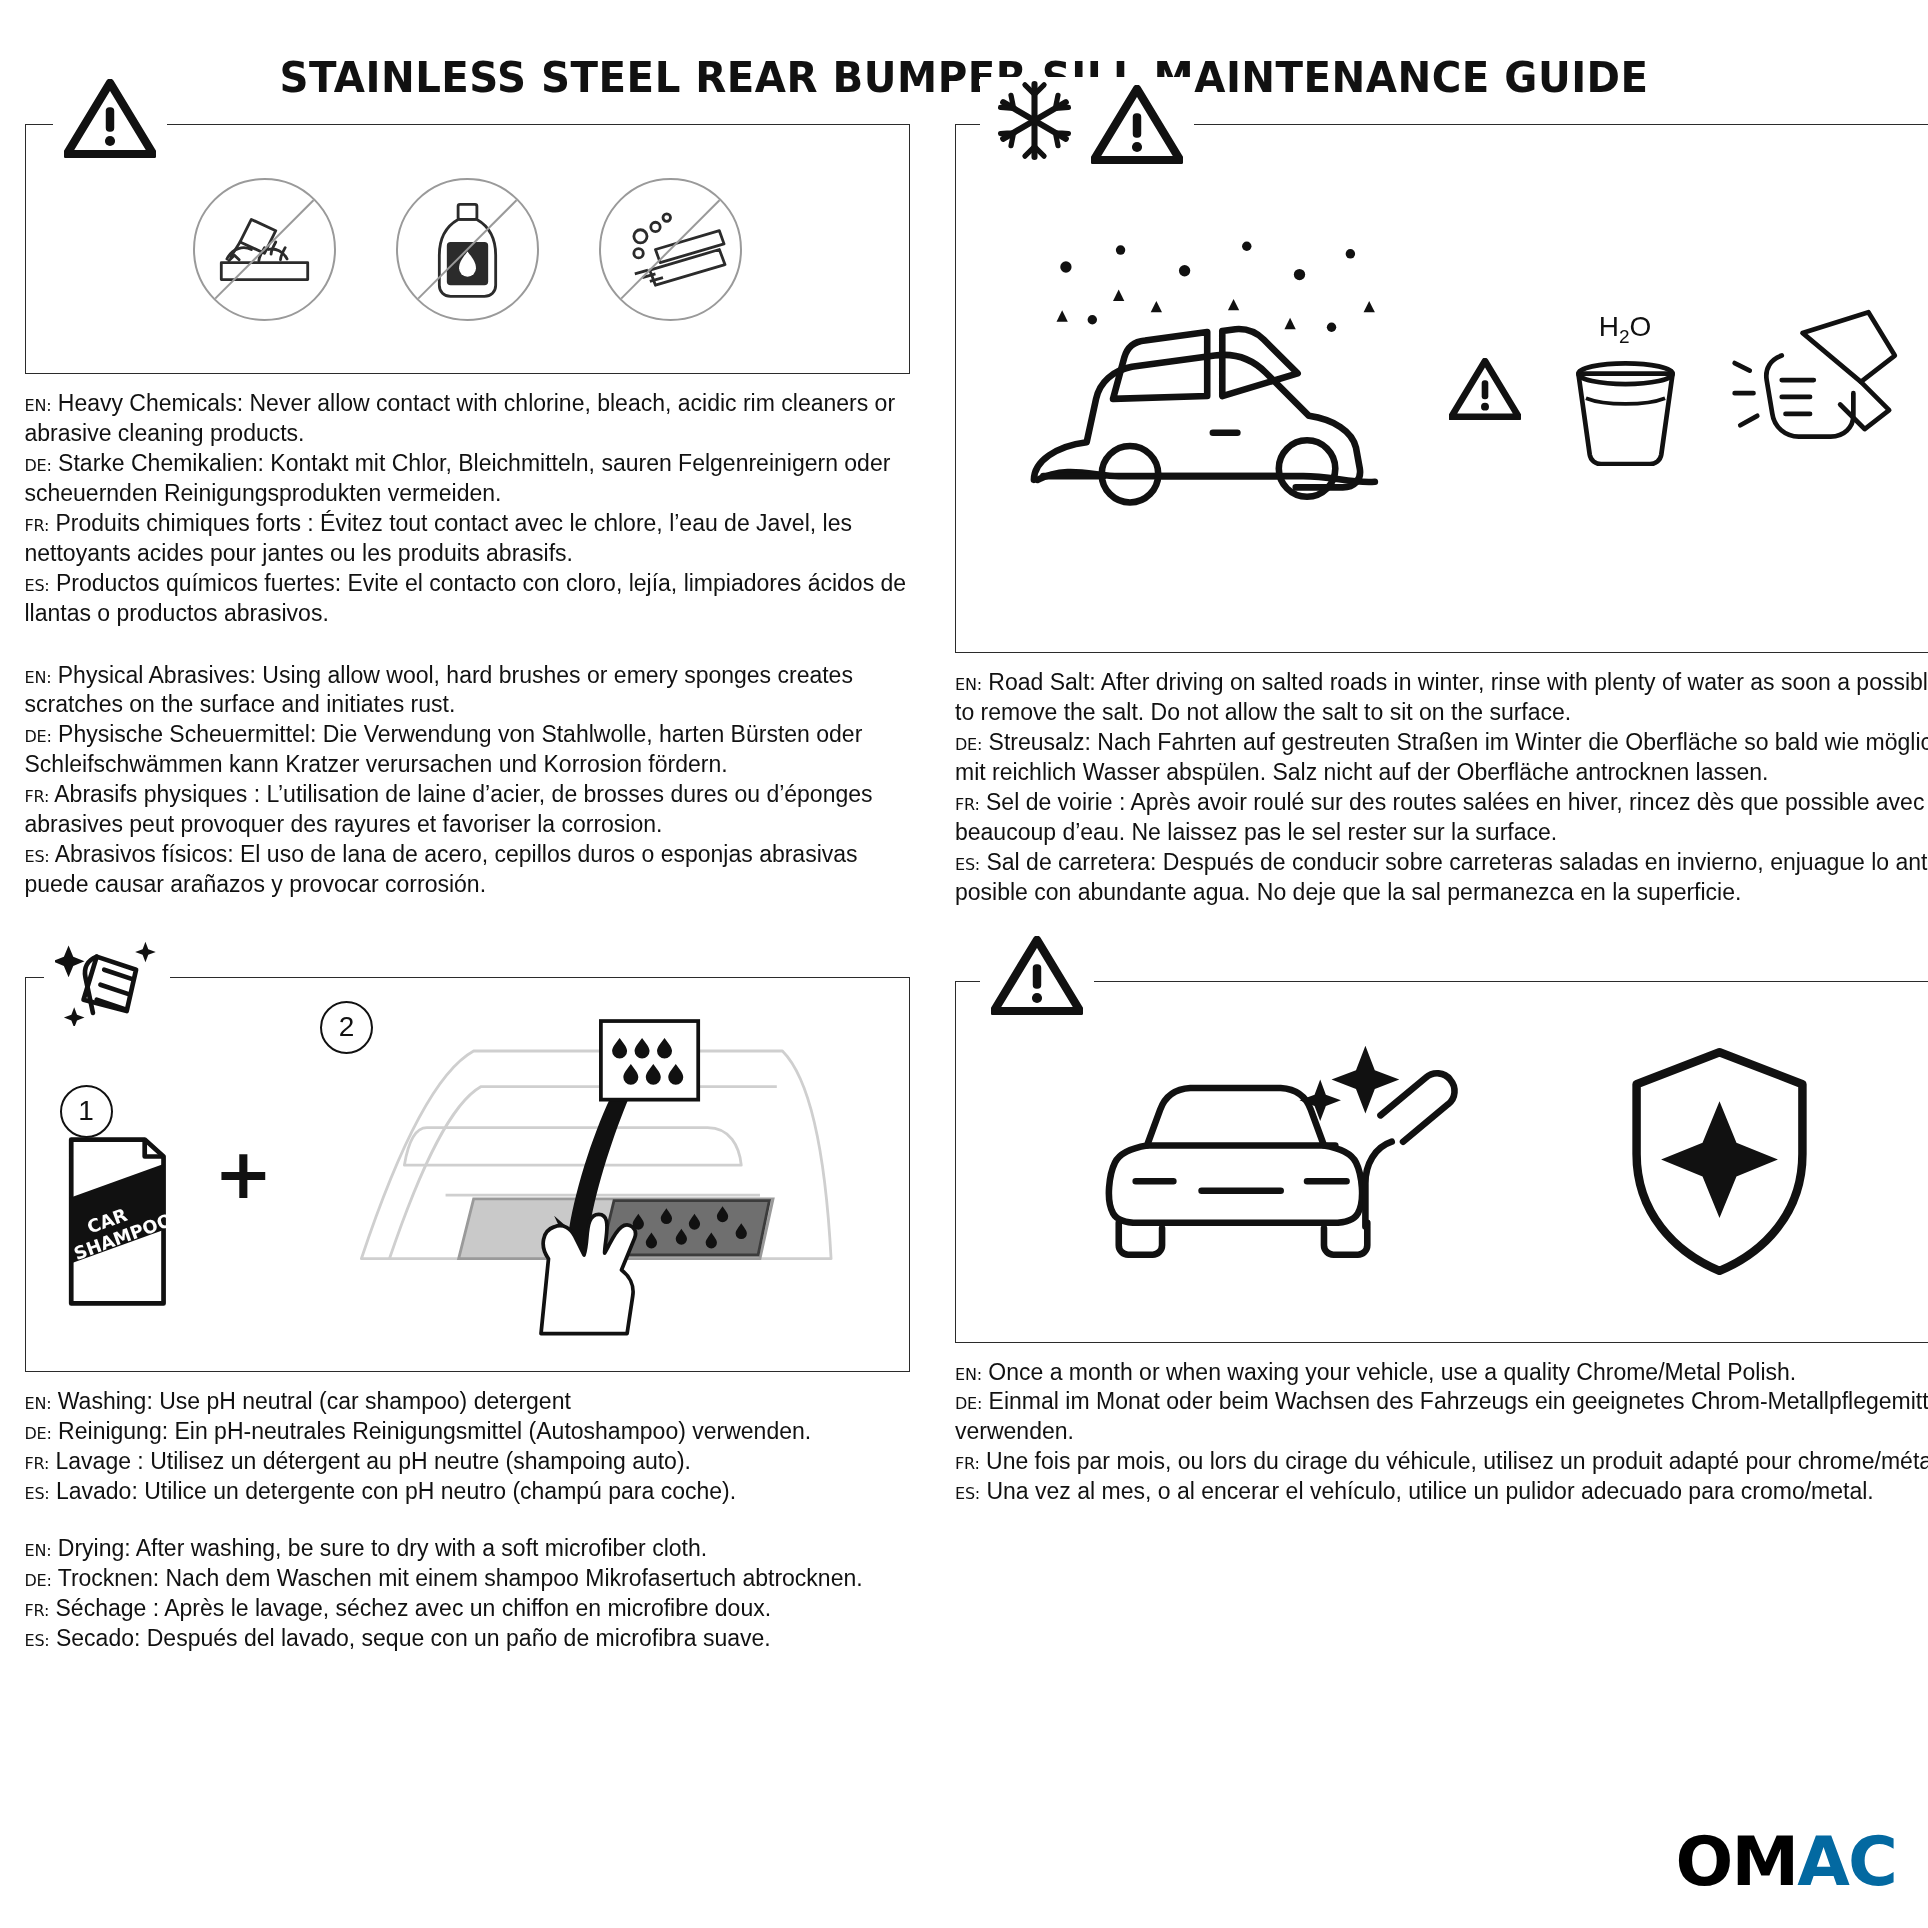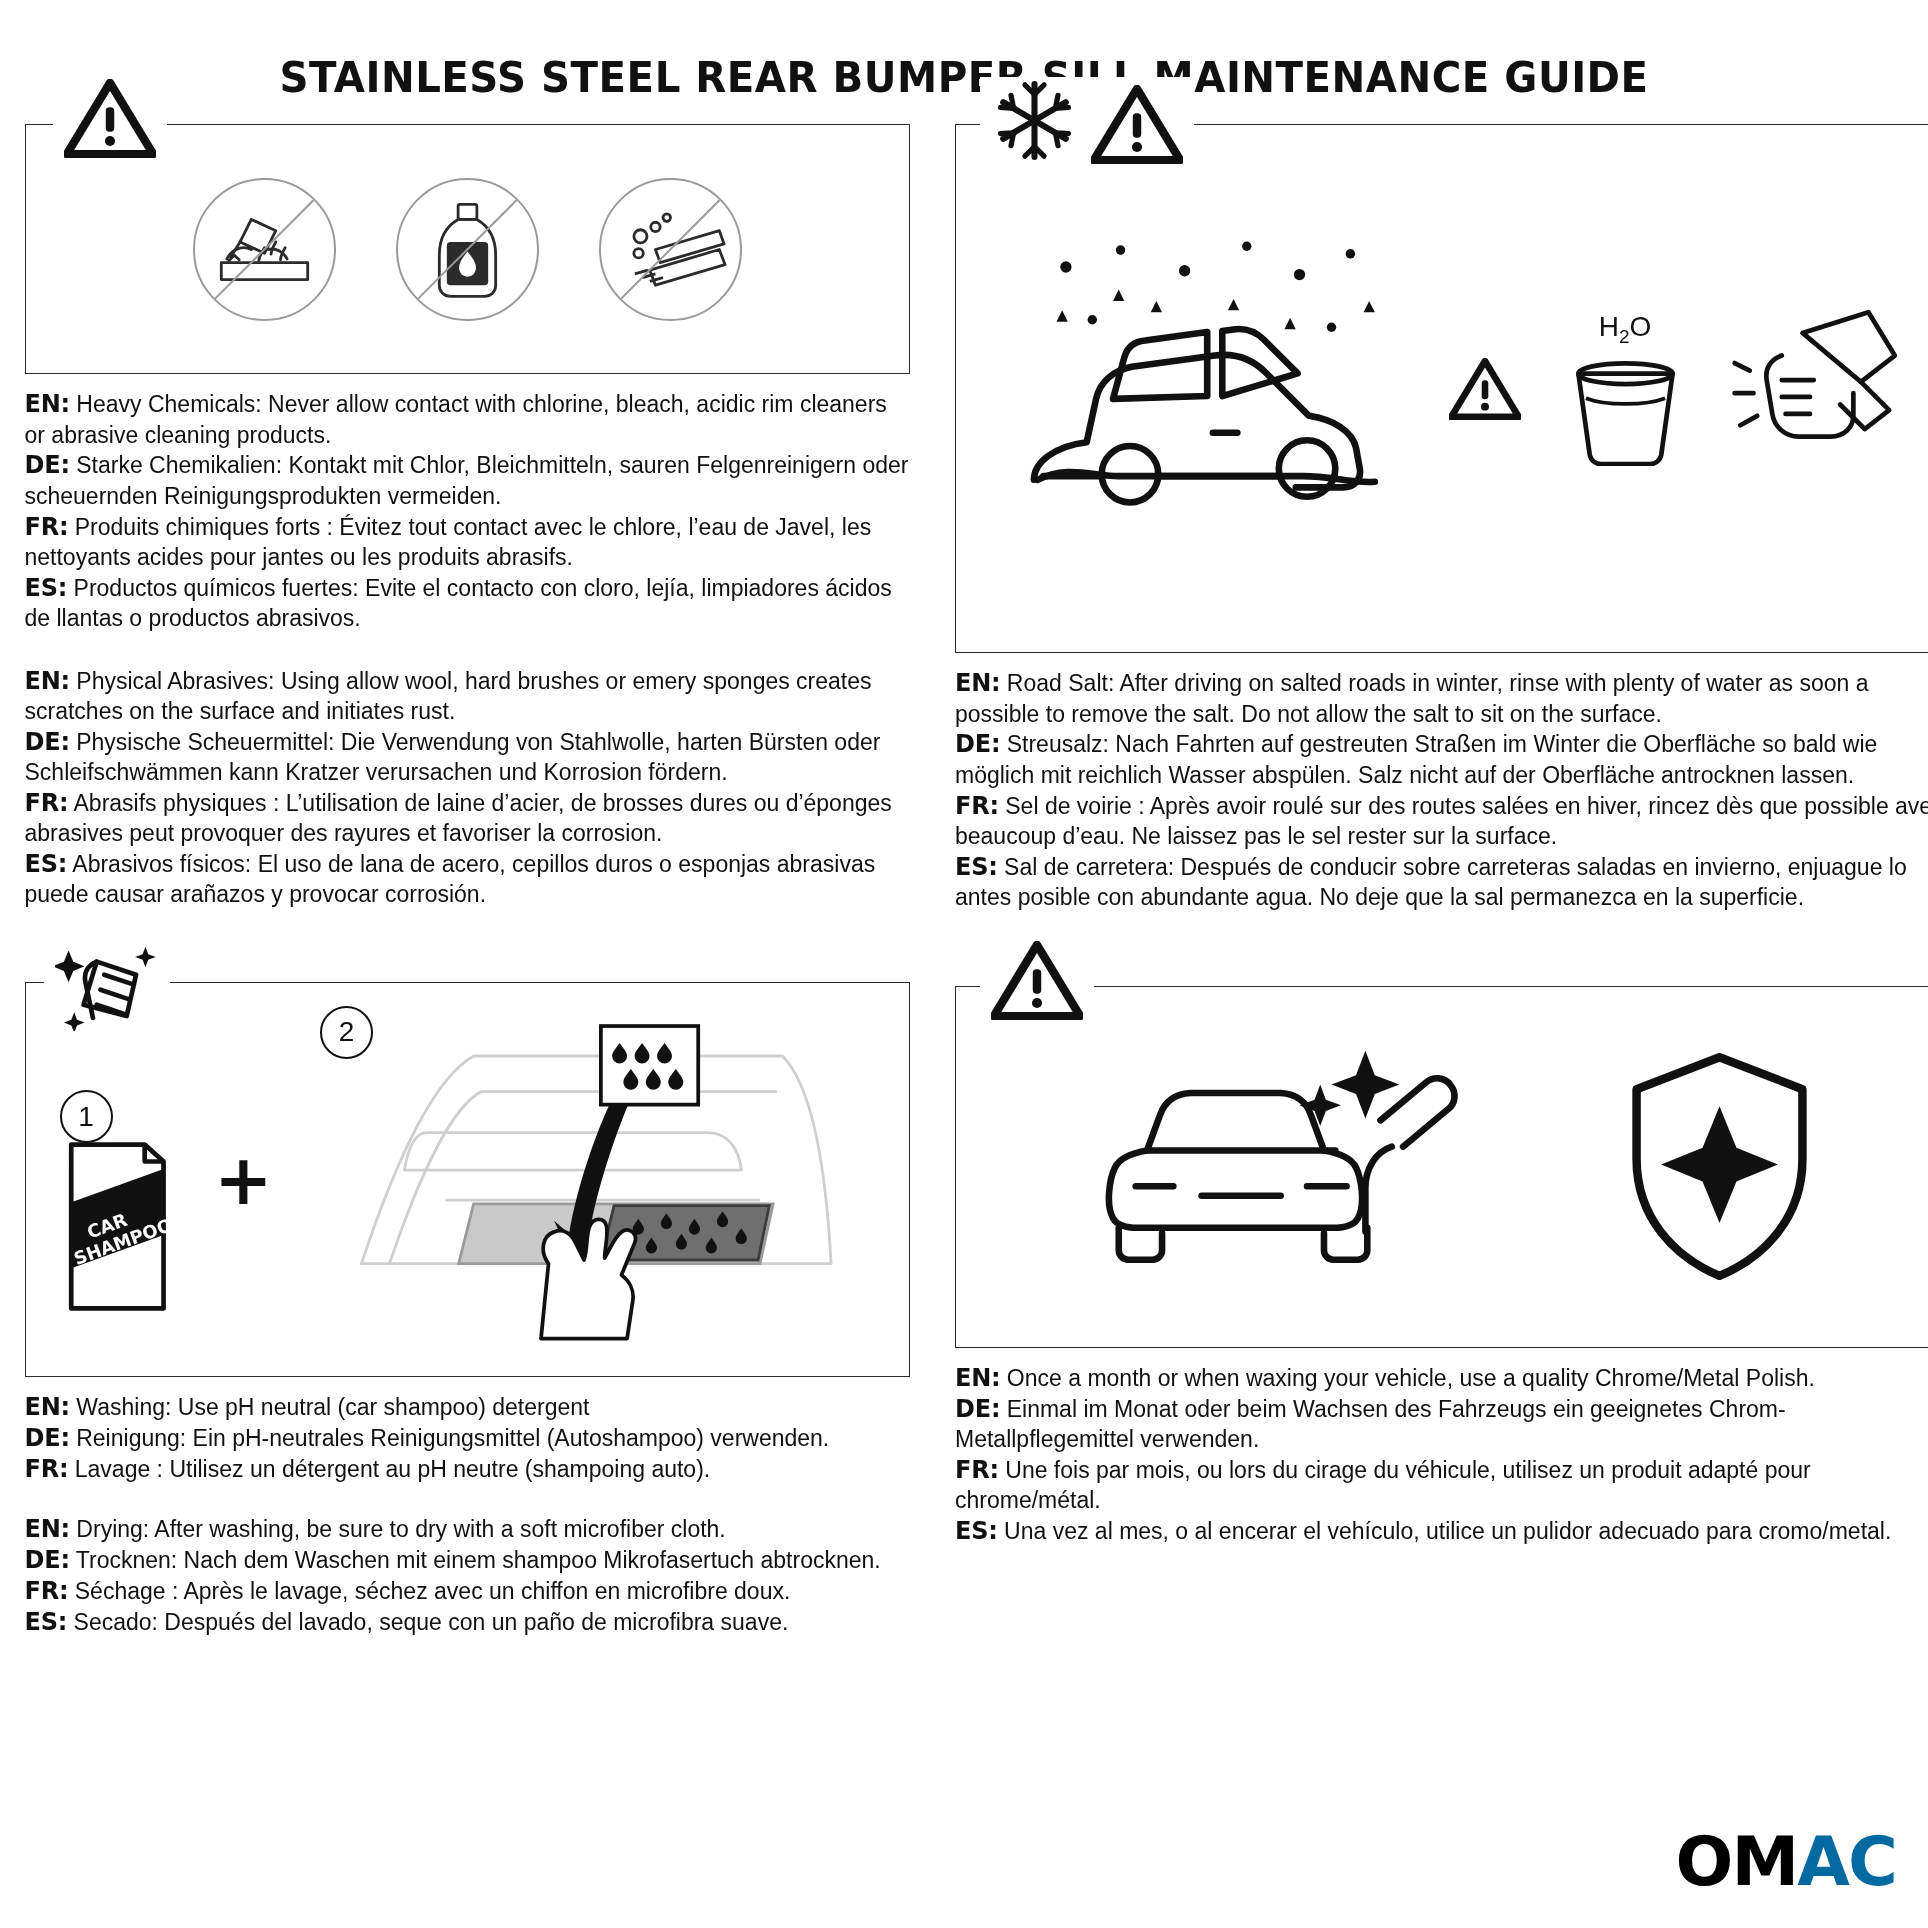--- a/index.html
+++ b/index.html
@@ -40,22 +40,22 @@
     border: 1.9px solid #2b2b2b;
     position: relative;
   }
 
   .txtblock { margin-top: 15px; }
   .para { margin-bottom: 21px; line-height: 1.30; }
   .para:last-child { margin-bottom: 0; }
   .line { font-size: 23px; }
   .lang {
     font-family: "DejaVu Sans", sans-serif;
-    font-weight: 700;
-    font-size: 24px;
+    font-weight: 400;
+    font-size: 16px;
     letter-spacing: -0.2px;
   }
   .para .line span.body { font-size: 23px; }
 
   
   .col-left { padding-right: 21px; }
   .col-right { padding-left: 24.5px; }
 
   .icon-row {
     display: flex;
@@ -394,20 +394,21 @@
             </div>
           </div>
         </div>
       </div>
 
       <div class="txtblock">
         <div class="para">
           <div class="line"><span class="lang">EN:</span><span class="body"> Washing: Use pH neutral (car shampoo) detergent</span></div>
           <div class="line"><span class="lang">DE:</span><span class="body"> Reinigung: Ein pH-neutrales Reinigungsmittel (Autoshampoo) verwenden.</span></div>
           <div class="line"><span class="lang">FR:</span><span class="body"> Lavage : Utilisez un détergent au pH neutre (shampoing auto).</span></div>
+          <div class="line"><span class="lang">ES:</span><span class="body"> Lavado: Utilice un detergente con pH neutro (champú para coche).</span></div>
         </div>
         <div class="para" style="margin-top:28px;">
           <div class="line"><span class="lang">EN:</span><span class="body"> Drying: After washing, be sure to dry with a soft microfiber cloth.</span></div>
           <div class="line"><span class="lang">DE:</span><span class="body"> Trocknen: Nach dem Waschen mit einem shampoo Mikrofasertuch abtrocknen.</span></div>
           <div class="line"><span class="lang">FR:</span><span class="body"> Séchage : Après le lavage, séchez avec un chiffon en microfibre doux.</span></div>
           <div class="line"><span class="lang">ES:</span><span class="body"> Secado: Después del lavado, seque con un paño de microfibra suave.</span></div>
         </div>
       </div>
     </div>
 

